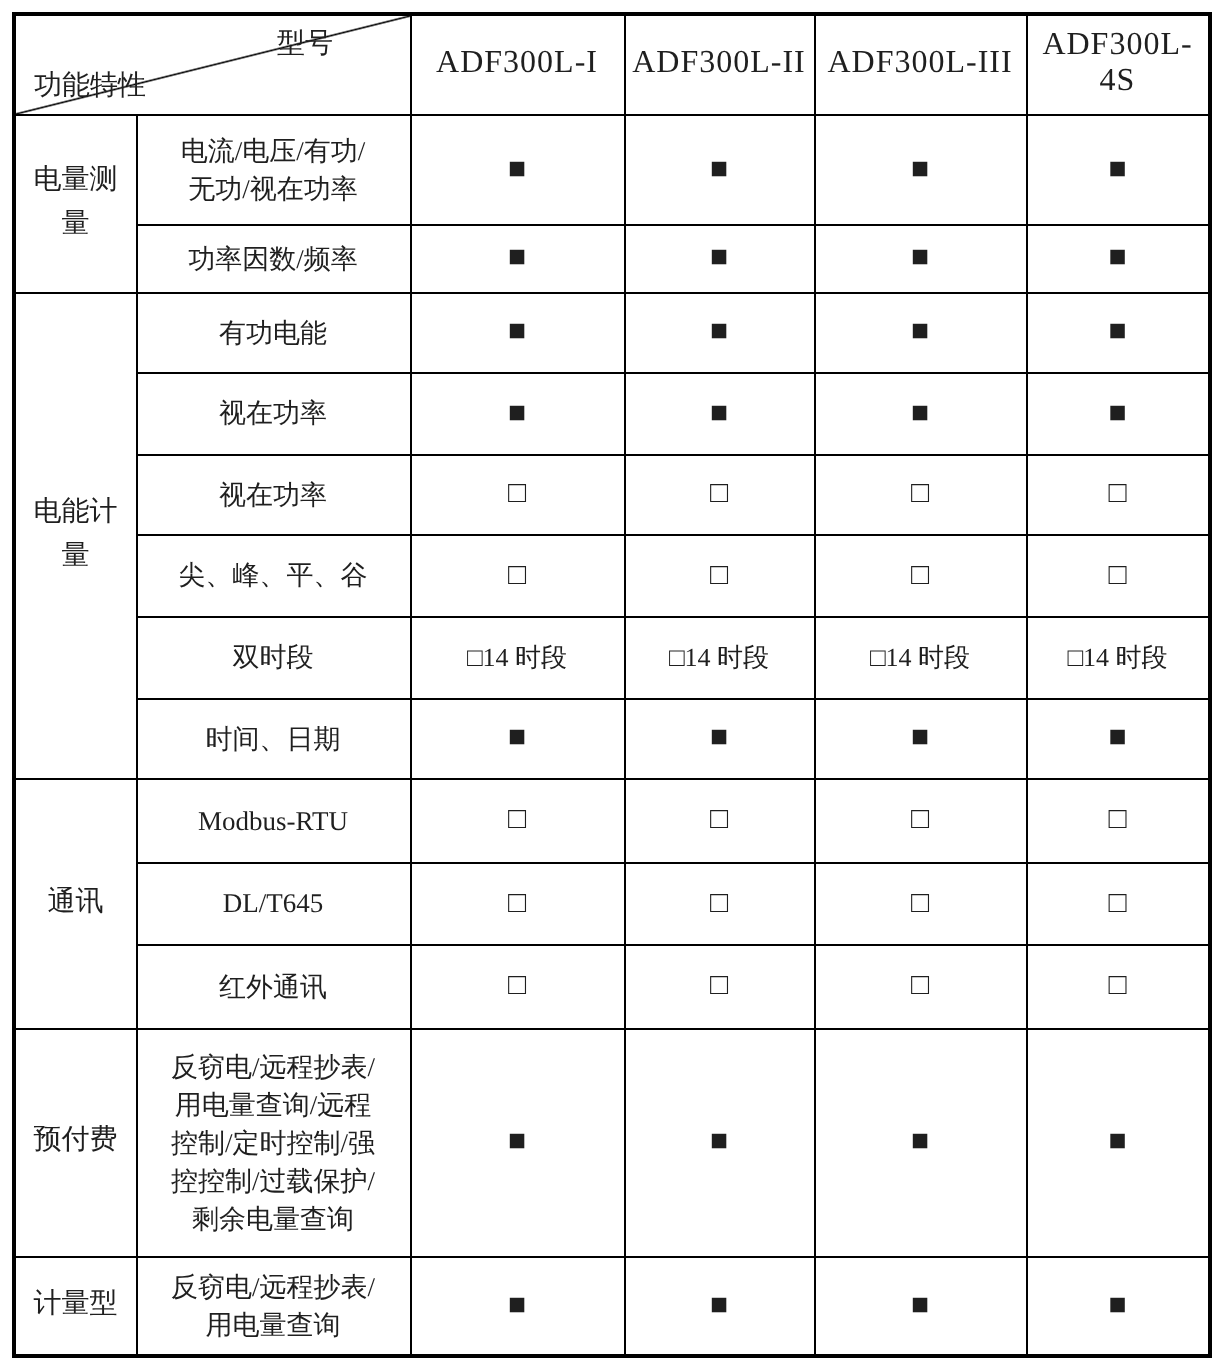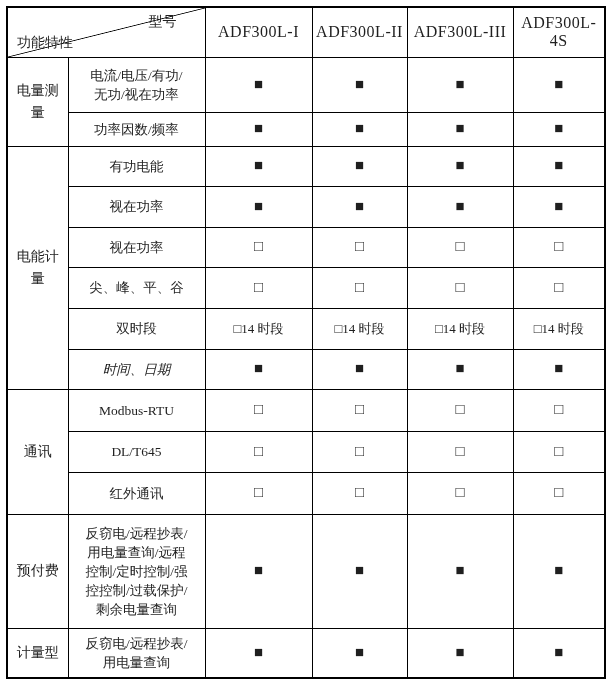--- a/index.html
+++ b/index.html
@@ -37,21 +37,21 @@
   
   th.diag {
     position: relative;
     padding: 0;
     background-image: linear-gradient(to bottom right,
       transparent calc(50% - 0.8px), #000 50%, transparent calc(50% + 0.8px));
   }
   th.diag .diag-top {
     position: absolute;
     top: 5px;
-    right: 28px;
+    right: 38px;
     font-size: 14px;
   }
   th.diag .diag-bottom {
     position: absolute;
     bottom: 5px;
     left: 9px;
     font-size: 14px;
   }
   th.model-header {
     font-size: 16px;
@@ -148,21 +148,21 @@
           <td class="value"><span class="sq">□</span></td>
           <td class="value"><span class="sq">□</span></td>
         </tr>
         <tr style="height: 41px;">
           <td class="feature">双时段</td>
           <td class="value">□14 时段</td>
           <td class="value">□14 时段</td>
           <td class="value">□14 时段</td>
           <td class="value">□14 时段</td>
         </tr>
-        <tr style="height: 40px; font-style: italic;">
+        <tr style="height: 40px;">
           <td class="feature">时间、日期</td>
           <td class="value"><span class="sq">■</span></td>
           <td class="value"><span class="sq">■</span></td>
           <td class="value"><span class="sq">■</span></td>
           <td class="value"><span class="sq">■</span></td>
         </tr>
         <tr style="height: 42px;">
           <th class="group-label" rowspan="3">通讯</th>
           <td class="feature">Modbus-RTU</td>
           <td class="value"><span class="sq">□</span></td>

